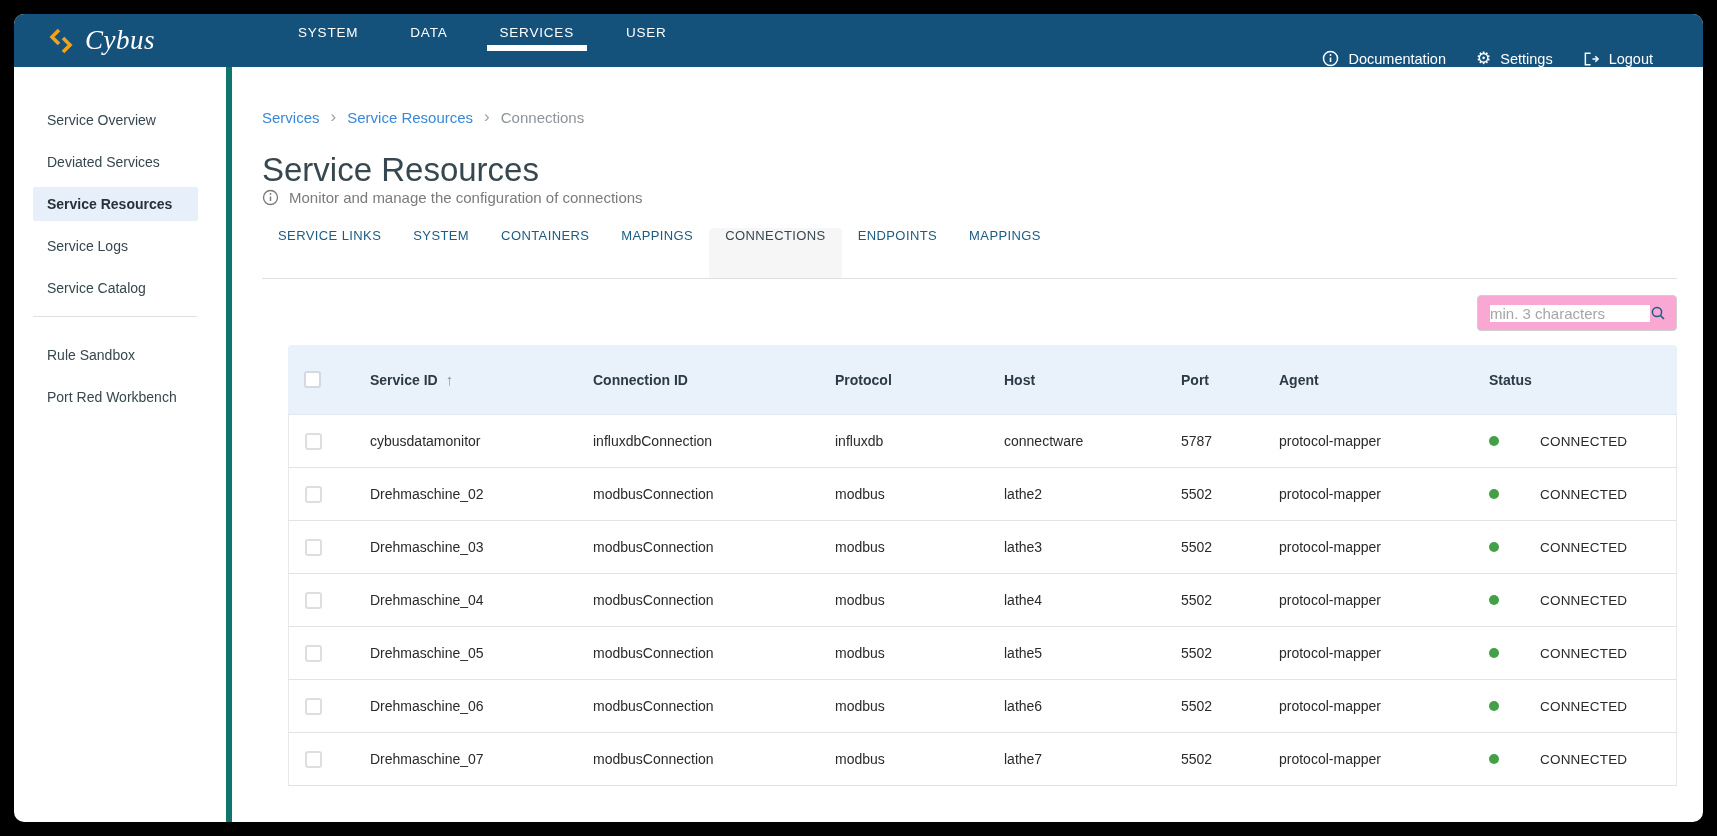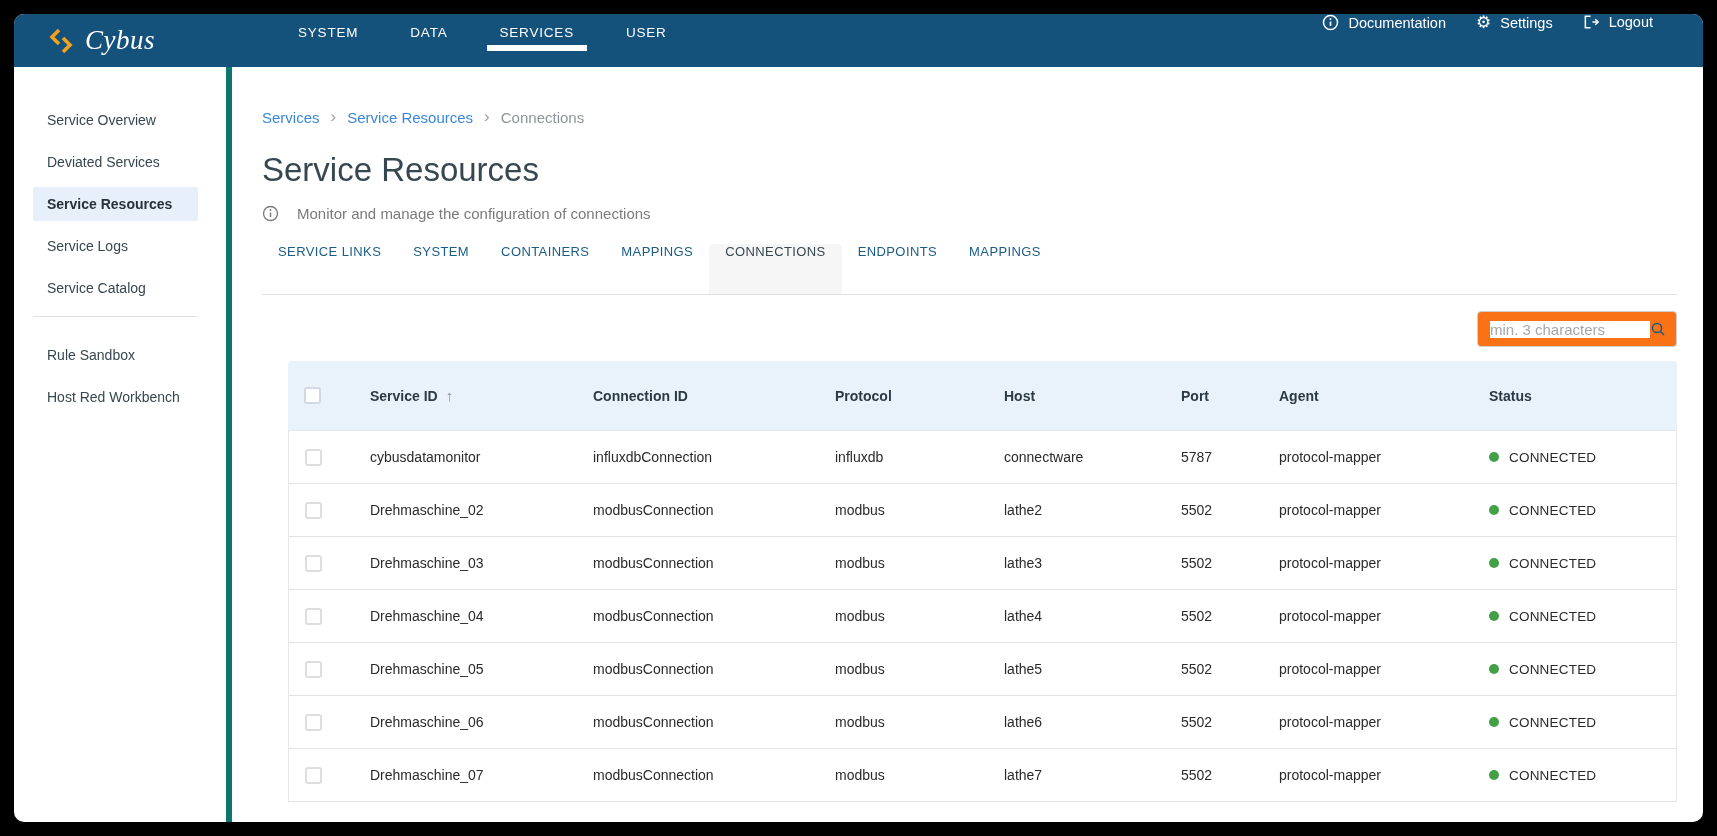--- a/index.html
+++ b/index.html
@@ -11,21 +11,21 @@
   
   .topbar { position:relative; height:53px; background:var(--topbar,#14517b); color:#fff;
             display:flex; align-items:center; flex-shrink:0; }
   .brand { display:flex; align-items:center; gap:11px; padding-left:34px; cursor:pointer; }
   .brand-text { font-family:"Liberation Serif","DejaVu Serif",serif; font-size:27px; letter-spacing:.5px;font-style:italic; }
   .nav { position:absolute; left:258px; top:0; bottom:16px; display:flex; }
   .nav-item { position:relative; display:flex; align-items:center; padding:0 26px;
               font-size:13.5px; font-weight:500; letter-spacing:.8px; cursor:pointer; }
   .nav-item.active::after { content:""; position:absolute; left:13px; right:13px; bottom:0;
                             height:6px; background:#fff; }
-  .top-links { position:absolute; right:50px; top:0; bottom:0; display:flex; gap:30px; align-items:flex-start; }
+  .top-links { position:absolute; right:50px; top:0; bottom:0; display:flex; gap:30px; align-items:flex-end; }
   .top-link { display:flex; align-items:center; gap:9px; font-size:14.5px; cursor:pointer; }
   .gear-glyph { font-size:17px; line-height:1; }
 
   
   .page-body { flex:1; display:flex; min-height:0; }
   .sidebar { width:218px; flex-shrink:0; border-right:6px solid #0f766e; padding-top:28px; }
   .side-item { display:flex; align-items:center; height:34px; margin:8px 28px 8px 19px;
                padding-left:14px; font-size:14px; color:var(--text_dark,#37474f);
                border-radius:2px; cursor:pointer; white-space:nowrap; }
   .side-item.active { background:var(--sidebar_active_bg,#e7effa); font-weight:700; color:#263238; }
@@ -35,32 +35,32 @@
 
   .breadcrumb { margin-top:40px; display:flex; align-items:center; font-size:15px; color:#8d9499; }
   .crumb { display:flex; align-items:center; }
   .crumb .sep { color:#9aa0a6; margin:0 11px; font-size:17px; }
   .crumb:first-child .sep { display:none; }
   .crumb .crumb-label { color:#8d9499; }
   .crumb.link .crumb-label { color:var(--link_blue,#3a87d8); cursor:pointer; }
 
   .page-title { margin-top:24px; font-size:33px; font-weight:400; color:var(--text_dark,#37474f); }
 
-  .subtitle-row { margin-top:16px; display:flex; align-items:flex-start; gap:18px;
+  .subtitle-row { display:flex; align-items:flex-start; gap:10px;
                   font-size:15px; color:#7b7b7b; }
 
   .tabs { margin-top:22px; display:flex; border-bottom:1px solid #e0e0e0; }
   .tab { display:flex; align-items:flex-start; height:50px; padding:0 16px; font-size:13px;
          font-weight:400; letter-spacing:.4px; color:var(--tab_blue,#1b5c85);
          cursor:pointer; border-radius:4px 4px 0 0; white-space:nowrap; }
   .tab.active { color:#37474f; background:#f6f6f6; }
 
   .toolbar { margin-top:16px; display:flex; justify-content:flex-end; }
   .searchbox { width:200px; height:36px; border:1px solid #cfcfcf; border-radius:4px;
-               display:flex; align-items:center; padding:0 10px 0 12px; background:#f97316; }
+               display:flex; align-items:center; padding:0 10px 0 12px; background:#f9a8d4; }
   .searchbox input { border:none; outline:none; flex:1; min-width:0; font-size:15px;
                      font-family:inherit; color:#424242; }
   .searchbox input::placeholder { color:#a6a6a6; }
   .search-btn { display:flex; align-items:center; cursor:pointer; }
 
   
   table { margin-top:14px; margin-left:26px; width:calc(100% - 26px);
           border-collapse:separate; border-spacing:0; table-layout:fixed; }
   th { background:var(--table_header_bg,#e9f1fb); height:70px; text-align:left;
        padding-left:16px; font-size:14px; font-weight:700; color:#2b3a45;
@@ -71,21 +71,21 @@
   td { height:52px; padding-left:16px; font-size:14px; color:#2a2a2a;
        border-bottom:1px solid #e3e3e3; white-space:nowrap; overflow:hidden; }
   tbody td:first-child { border-left:1px solid #e8e8e8; }
   tbody td:last-child  { border-right:1px solid #e8e8e8; }
   .checkbox { display:inline-block; width:17px; height:17px; border:2px solid #dedede;
               border-radius:3px; background:#fff; vertical-align:middle; cursor:pointer; }
   th .checkbox { border-color:#d3d9e2; }
   .status-cell { display:flex; align-items:center; height:52px; }
   .dot { width:10px; height:10px; border-radius:50%; background:var(--status_green,#43a047);
          margin-right:10px; flex-shrink:0; }
-  .status-label { font-size:13.5px; color:#2a2a2a; letter-spacing:.2px; }
+  .status-label { font-size:13.5px; color:#2a2a2a; letter-spacing:.2px;margin-left:31px; }
 </style>
 </head>
 <body>
 
 <div class="window">
 
   <header class="topbar">
     <div class="brand">
       <svg width="26" height="28" viewBox="0 0 26 28">
         <path d="M11 3 L4 10 L11 17" stroke="var(--brand_orange,#f2a11d)" stroke-width="3.6" fill="none"></path>
@@ -152,21 +152,21 @@
           <div class="side-item">
             <span>Service Catalog</span>
           </div>
       </div>
       <div class="side-divider"></div>
       <div>
         <div class="side-item">
             <span>Rule Sandbox</span>
           </div>
           <div class="side-item">
-            <span>Host Red Workbench</span>
+            <span>Port Red Workbench</span>
           </div>
       </div>
     </nav>
 
     <main class="main">
 
       <div class="breadcrumb">
         <span class="crumb link">
 
             <span class="crumb-label">Services</span>

